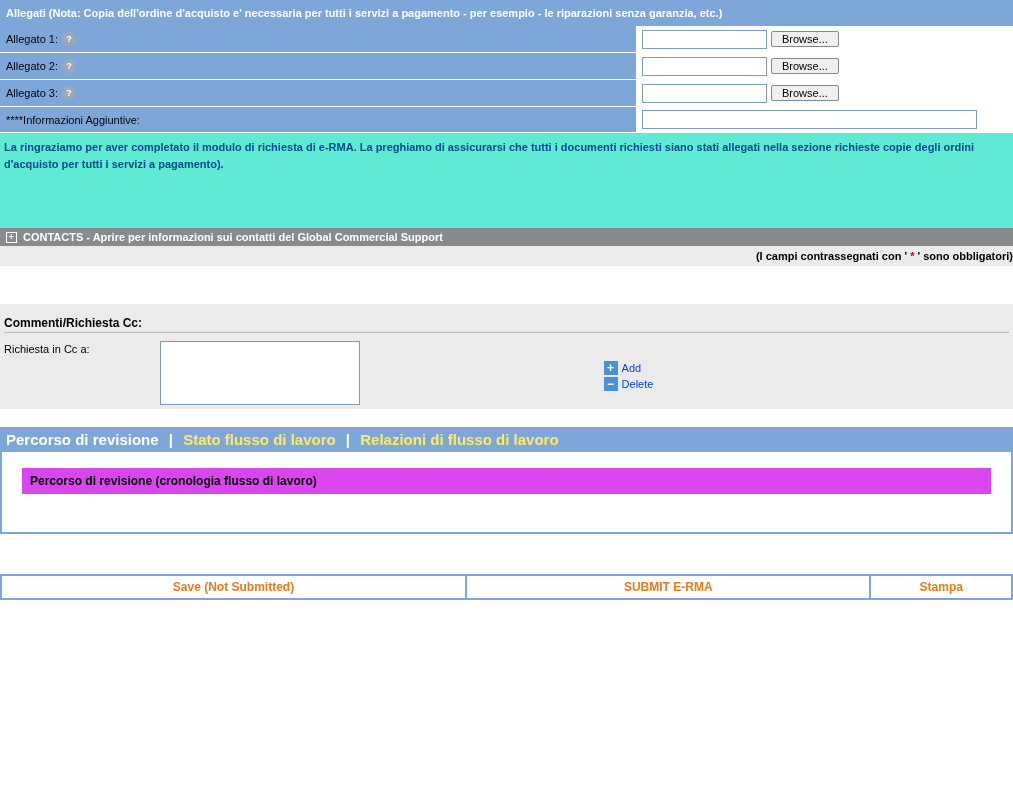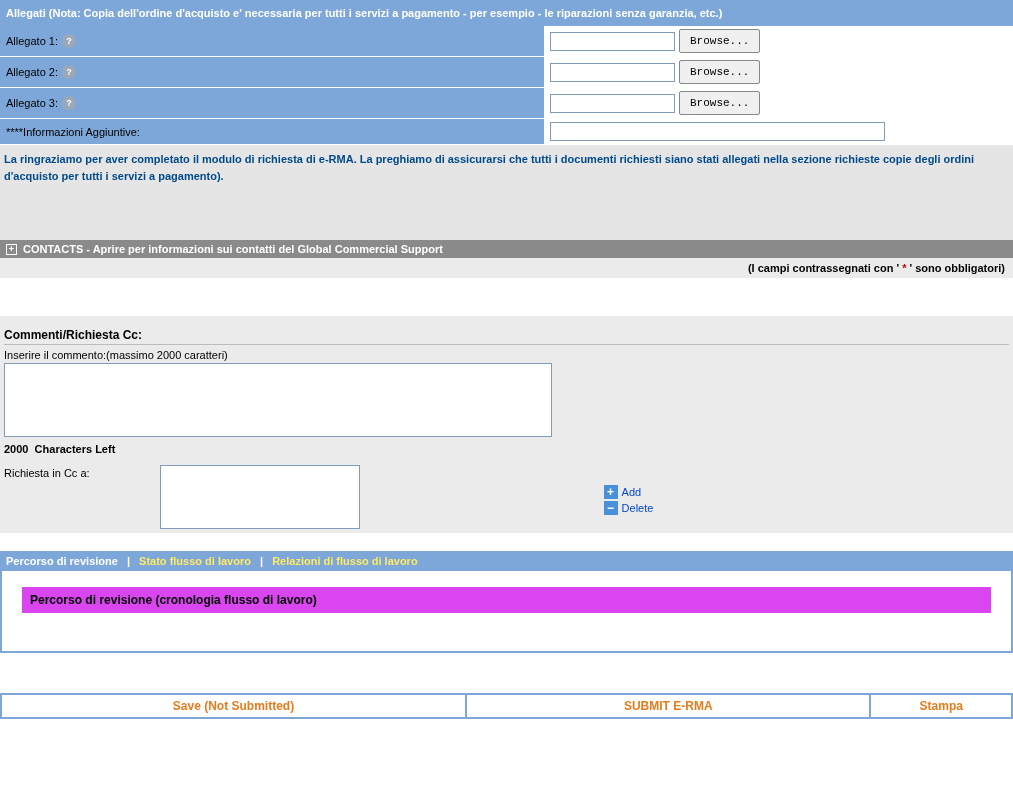--- a/index.html
+++ b/index.html
@@ -16,21 +16,21 @@
     font-weight: bold;
     padding: 7px 6px;
     font-size: 11px;
   }
   .attach-row {
     display: flex;
     border-bottom: 1px solid #fff;
   }
   .attach-label {
     background: #7da7d9;
-    width: 544px;
+    width: 636px;
     padding: 6px 6px;
     color: #000;
     font-size: 11px;
     display: flex;
     align-items: center;
     gap: 4px;
   }
   .attach-input-cell {
     flex: 1;
     padding: 3px 6px;
@@ -38,23 +38,23 @@
     align-items: center;
     gap: 4px;
   }
   .file-text {
     border: 1px solid #7f9db9;
     height: 19px;
     width: 125px;
     background: #fff;
   }
   .browse-btn {
-    font-family: Liberation Mono, monospace;
-    font-size: 11px;
-    height: 24px;
+    font-family: Liberation Sans, sans-serif;
+    font-size: 11px;
+    height: 16px;
     padding: 0 10px;
     border: 1px solid #888;
     background: #f0f0f0;
     border-radius: 2px;
     cursor: pointer;
   }
   .info-icon {
     display: inline-flex;
     width: 14px;
     height: 14px;
@@ -65,21 +65,21 @@
     font-weight: bold;
     align-items: center;
     justify-content: center;
   }
   .addl-input {
     width: 335px;
     height: 19px;
     border: 1px solid #7f9db9;
   }
   .gray-section {
-    background: #e5e5e5;
+    background: #5eead4;
     padding: 6px 8px 20px 4px;
   }
   .blue-bold {
     color: #004a8b;
     font-weight: bold;
     font-size: 11px;
     line-height: 1.5;
   }
   .blue-bold a { color: #004a8b; }
   .contacts-bar {
@@ -99,21 +99,21 @@
     display: inline-flex;
     align-items: center;
     justify-content: center;
     font-size: 9px;
     line-height: 1;
     cursor: pointer;
   }
   .required-note {
     background: #ebebeb;
     text-align: right;
-    padding: 4px 8px;
+    padding: 4px 0;
     font-weight: bold;
     font-size: 11px;
   }
   .required-note .star { color: #c00; }
   .comments-area {
     background: #ebebeb;
     padding: 8px 4px 4px 4px;
   }
   .comments-title {
     font-weight: bold;
@@ -167,21 +167,21 @@
     margin-right: 4px;
   }
   .plus-ic { background: #4a90d9; }
   .minus-ic { background: #4a90d9; }
   .addrem-row { margin: 2px 0; }
   .tabs-bar {
     background: #7da7d9;
     padding: 4px 6px;
     color: #fff;
     font-weight: bold;
-    font-size: 11px;
+    font-size: 15px;
     margin-top: 18px;
   }
   .tabs-bar .sep { color: #fff; margin: 0 6px; }
   .tab-inactive { color: #ffea64; cursor: pointer; }
   .review-box {
     border: 2px solid #7da7d9;
     border-top: none;
     padding: 16px 20px 38px 20px;
     background: #fff;
   }
@@ -272,27 +272,20 @@
 
 <div class="required-note">
   <span>(I campi contrassegnati con ' </span><span class="star">*</span><span> ' sono obbligatori)</span>
 </div>
 
 <div style="height:38px;background:#fff"></div>
 
 <div class="comments-area">
   <div class="comments-title">Commenti/Richiesta Cc:</div>
   <div class="comments-cols">
-    <div class="com-left">
-      <div class="sub-label">Inserire il commento:(massimo 2000 caratteri)</div>
-      <textarea class="comment-box" style=""></textarea>
-      <div class="chars-left">
-        <span>2000</span>&nbsp;&nbsp;<span>Characters Left</span>
-      </div>
-    </div>
   </div>
 
   <div class="cc-flex">
     <div style="display:flex;align-items:flex-start;gap:70px">
       <div class="sub-label">Richiesta in Cc a:</div>
       <div class="cc-box"></div>
     </div>
     <div class="right-actions" style="padding-left:200px;padding-top:18px">
       <div class="addrem-row">
         <span class="icon-btn plus-ic">+</span><a href="#" class="link">Add</a>

